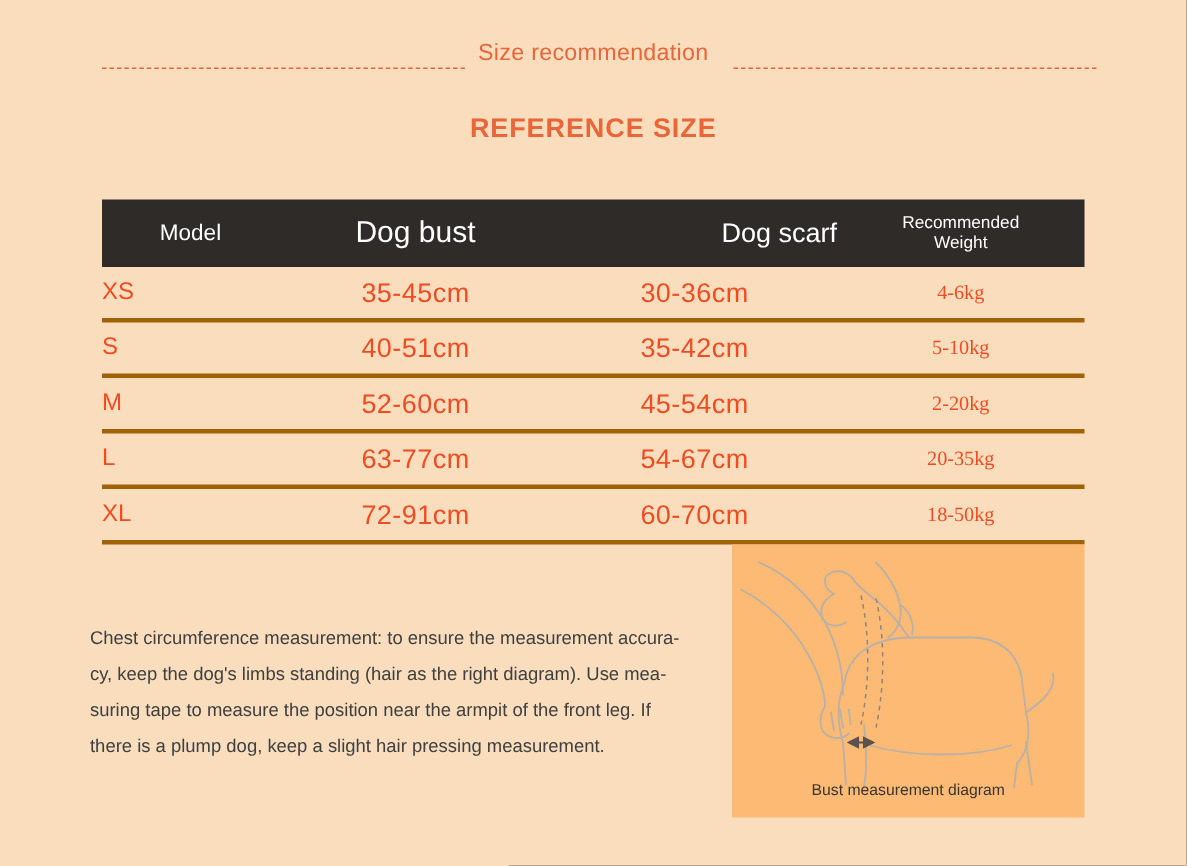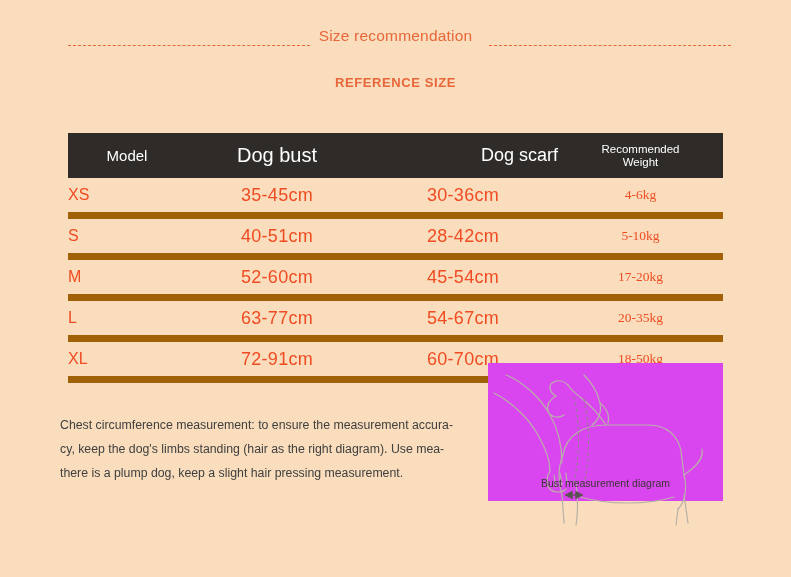--- a/index.html
+++ b/index.html
@@ -45,21 +45,21 @@
     border-top: 1px dashed #e8663a;
   }
   .dash-left { left: 68px; width: 242px; }
   .dash-right { right: 60px; width: 242px; }
   .header-sub {
     position: absolute;
     left: 50%;
     top: 75px;
     transform: translateX(-50%);
     color: #e8663a;
-    font-size: 13px;
+    font-size: 18px;
     font-weight: bold;
     letter-spacing: 0.6px;
     white-space: nowrap;
   }
   
   .table-wrap {
     position: absolute;
     left: 68px;
     top: 133px;
     width: 655px;
@@ -79,21 +79,21 @@
     height: 45px;
     vertical-align: middle;
     padding: 0;
   }
   th.col-model { width: 118px; font-size: 15px; text-align: center; }
   th.col-bust  { width: 182px; font-size: 20px; text-align: center; }
   th.col-scarf { width: 190px; font-size: 18px; text-align: right; }
   th.col-weight{ width: 165px; font-size: 11.5px; text-align: center; line-height: 13px; }
   table.size-table tbody td {
     height: 34px;
-    border-bottom: 7px solid #a16207;
+    border-bottom: 3px solid #a16207;
     color: #f04c23;
     padding: 0;
     vertical-align: middle;
   }
   td.c-model {
     font-size: 16px;
     text-align: left;
     padding-left: 24px;
   }
   td.c-bust, td.c-scarf {
@@ -115,22 +115,22 @@
     color: #404040;
     font-size: 12.3px;
     line-height: 24px;
   }
   
   .diagram {
     position: absolute;
     left: 488px;
     top: 363px;
     width: 235px;
-    height: 138px;
-    background: #d946ef;
+    height: 182px;
+    background: #fdba74;
   }
   .diagram svg { display: block; }
   .diagram-caption {
     position: absolute;
     left: 0;
     right: 0;
     bottom: 12px;
     text-align: center;
     font-size: 10.5px;
     color: #3b3632;
@@ -164,48 +164,49 @@
       <tbody>
         <tr>
           <td class="c-model">XS</td>
           <td class="c-bust">35-45cm</td>
           <td class="c-scarf">30-36cm</td>
           <td class="c-weight">4-6kg</td>
         </tr>
         <tr>
           <td class="c-model">S</td>
           <td class="c-bust">40-51cm</td>
-          <td class="c-scarf">28-42cm</td>
+          <td class="c-scarf">35-42cm</td>
           <td class="c-weight">5-10kg</td>
         </tr>
         <tr>
           <td class="c-model">M</td>
           <td class="c-bust">52-60cm</td>
           <td class="c-scarf">45-54cm</td>
-          <td class="c-weight">17-20kg</td>
+          <td class="c-weight">2-20kg</td>
         </tr>
         <tr>
           <td class="c-model">L</td>
           <td class="c-bust">63-77cm</td>
           <td class="c-scarf">54-67cm</td>
           <td class="c-weight">20-35kg</td>
         </tr>
         <tr>
           <td class="c-model">XL</td>
           <td class="c-bust">72-91cm</td>
           <td class="c-scarf">60-70cm</td>
           <td class="c-weight">18-50kg</td>
         </tr>
       </tbody>
     </table>
   </div>
 
   <div class="note">
     <div>Chest circumference measurement: to ensure the measurement accura-</div>
     <div>cy, keep the dog's limbs standing (hair as the right diagram). Use mea-</div>
+    <div>suring tape to measure the position near the armpit of the front leg. If</div>
     <div>there is a plump dog, keep a slight hair pressing measurement.</div>
   </div>
 
   <div class="diagram">
     <svg width="235" height="182" viewBox="0 0 235 182">
       <g fill="none" stroke="#b9b0a8" stroke-width="1.2" stroke-linecap="round" stroke-linejoin="round">
 
         <path d="M75 92 C 78 72, 96 62, 118 62 L 160 62 C 178 62, 190 72, 193 88 L 196 112"></path>
 
         <path d="M196 112 C 200 128, 196 140, 190 146"></path>

